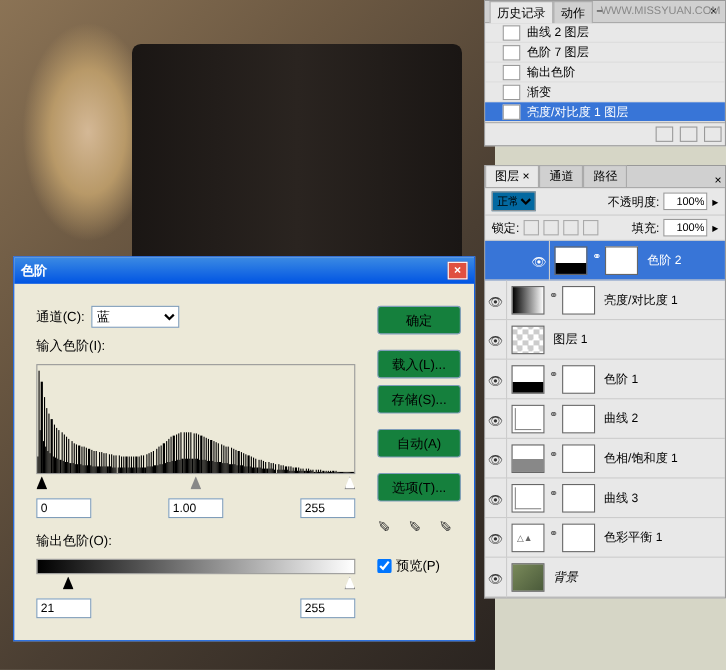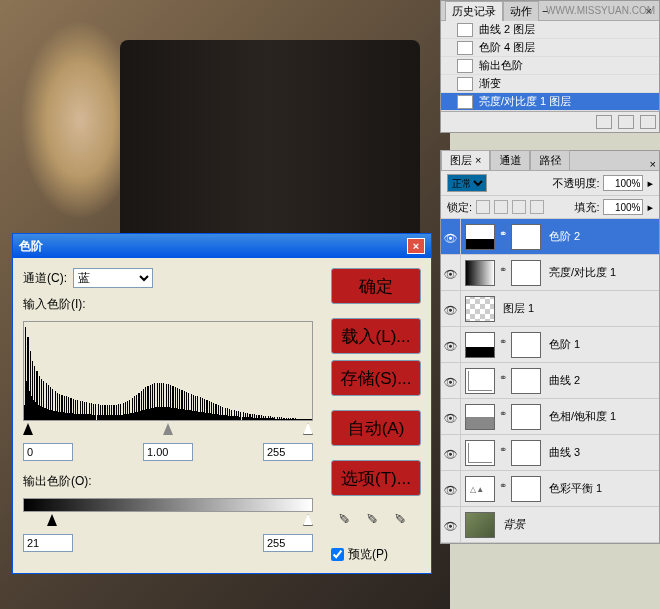--- a/index.html
+++ b/index.html
@@ -33,21 +33,21 @@
 .layers-tabs { display: flex; background: #d0d0d0; height: 20px; align-items: flex-end; border-bottom: 1px solid #aaa; }
 .layers-tab { padding: 2px 8px; font-size: 11px; background: #d0d0d0; border: 1px solid #aaa; border-bottom: none; }
 .layers-tab.active { background: #e8e8e8; }
 .layers-controls { display: flex; align-items: center; padding: 3px 6px; font-size: 11px; border-bottom: 1px solid #ccc; gap: 4px; }
 .blend-mode { width: 40px; height: 18px; font-size: 10px; border: 1px solid #999; background: #0369a1; }
 .opacity-input { width: 40px; height: 16px; font-size: 10px; border: 1px solid #999; text-align: right; padding-right: 2px; }
 .lock-row { display: flex; align-items: center; padding: 3px 6px; font-size: 11px; border-bottom: 1px solid #ccc; gap: 4px; }
 .lock-icon { width: 14px; height: 14px; border: 1px solid #aaa; }
 .layers-list { }
 .layer-row { display: flex; align-items: center; height: 36px; border-bottom: 1px solid #ccc; font-size: 11px; }
-.layer-row.selected { background: #3875d7; color: white; }
+.layer-row.selected { background: #3875d7; color: white; justify-content: center; }
 .eye-col { width: 20px; height: 36px; display: flex; align-items: center; justify-content: center; border-right: 1px solid #ccc; }
 .eye-icon { width: 14px; height: 10px; }
 .eye-icon::before { content: "👁"; font-size: 11px; color: #333; }
 .layer-row.selected .eye-icon::before { color: #fff; }
 .thumb { width: 30px; height: 26px; background: #fff; border: 1px solid #666; margin: 0 4px; display: inline-block; position: relative; }
 .thumb.histogram { background: linear-gradient(to top, #000 0%, #000 40%, #fff 40%, #fff 100%); }
 .thumb.gradient { background: linear-gradient(to right, #000, #fff); }
 .thumb.curves { background: #fff; }
 .thumb.curves::after { content: ""; position: absolute; left: 2px; top: 2px; right: 2px; bottom: 2px; border-left: 1px solid #888; border-bottom: 1px solid #888; }
 .thumb.balance { background: #fff; }
@@ -58,36 +58,36 @@
 .thumb.mask { background: #fff; }
 .link-icon { width: 8px; height: 20px; display: inline-block; }
 .link-icon::before { content: "⚭"; font-size: 10px; color: #555; }
 .layer-row.selected .link-icon::before { color: #fff; }
 .layer-name { margin-left: 4px; }
 
 
 .levels-dialog { position: absolute; top: 233px; left: 12px; width: 420px; background: #ece9d8; border: 1px solid #0054e3; z-index: 150; }
 .levels-title { height: 24px; background: linear-gradient(to bottom, #3b8ae3, #0054e3); color: #fff; display: flex; align-items: center; padding: 0 6px; font-size: 12px; font-weight: bold; }
 .levels-close { margin-left: auto; width: 18px; height: 16px; background: #e05040; border: 1px solid #fff; color: #fff; font-size: 11px; text-align: center; line-height: 14px; cursor: pointer; }
-.levels-body { padding: 10px; display: flex; gap: 10px; }
+.levels-body { padding: 20px; display: flex; gap: 20px; }
 .levels-left { flex: 1; }
 .levels-right { width: 90px; display: flex; flex-direction: column; gap: 6px; }
 .levels-row { display: flex; align-items: center; margin-bottom: 8px; font-size: 12px; gap: 6px; }
 .channel-select { width: 80px; height: 20px; font-size: 12px; border: 1px solid #7f9db9; background: #fff; }
 .histogram-box { width: 290px; height: 100px; border: 1px solid #999; position: relative; background: #ece9d8; }
 .histogram-inner { position: absolute; bottom: 0; left: 0; right: 0; height: 100%; }
 .hist-bar { position: absolute; bottom: 0; background: #000; width: 1px; }
 .slider-track { width: 290px; height: 16px; position: relative; margin-top: 2px; }
 .slider-handle { position: absolute; width: 10px; height: 12px; top: 0; background: #000; clip-path: polygon(50% 0, 100% 100%, 0 100%); cursor: pointer; }
 .slider-handle.mid { background: #888; }
 .slider-handle.white { background: #fff; border: 1px solid #666; }
 .value-row { display: flex; justify-content: space-between; width: 290px; margin-top: 4px; }
 .value-input { width: 50px; height: 18px; font-size: 11px; border: 1px solid #7f9db9; text-align: left; padding: 0 3px; background: #fff; }
 .gradient-bar { width: 290px; height: 14px; background: linear-gradient(to right, #000, #fff); border: 1px solid #999; }
-.dlg-btn { height: 36px; font-size: 17px; border: 1px solid #7f9db9; background: #b91c1c; cursor: pointer; border-radius: 3px; }
+.dlg-btn { height: 26px; font-size: 12px; border: 1px solid #7f9db9; background: #15803d; cursor: pointer; border-radius: 3px; }
 .eyedroppers { display: flex; gap: 8px; margin-top: 8px; justify-content: center; }
 .dropper { width: 20px; height: 20px; cursor: pointer; position: relative; }
 .dropper::before { content: "✎"; font-size: 14px; position: absolute; transform: rotate(180deg); color: #333; }
 .preview-row { display: flex; align-items: center; gap: 4px; font-size: 12px; margin-top: 10px; }
 .preview-check { width: 13px; height: 13px; }
 </style>
 </head>
 <body>
 
 <div class="bg-photo"></div>
@@ -100,21 +100,21 @@
     <span class="minimize-btn">−</span>
     <span class="close-x">×</span>
   </div>
   <div class="history-list" id="history-list">
       <div class="history-item">
         <span class="history-icon"></span>
         <span>曲线 2 图层</span>
       </div>
       <div class="history-item">
         <span class="history-icon"></span>
-        <span>色阶 4 图层</span>
+        <span>色阶 7 图层</span>
       </div>
       <div class="history-item">
         <span class="history-icon"></span>
         <span>输出色阶</span>
       </div>
       <div class="history-item">
         <span class="history-icon"></span>
         <span>渐变</span>
       </div>
       <div class="history-item selected">

